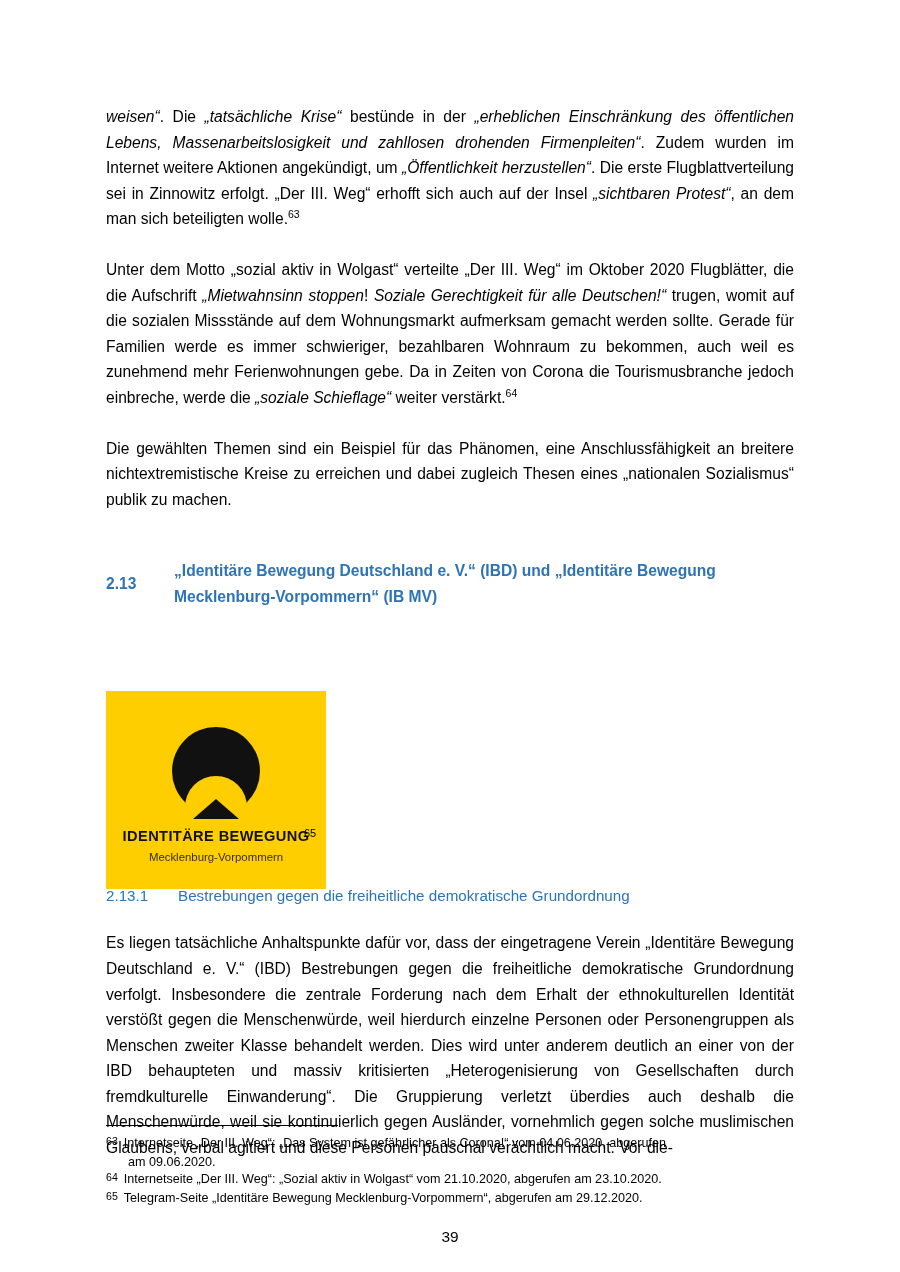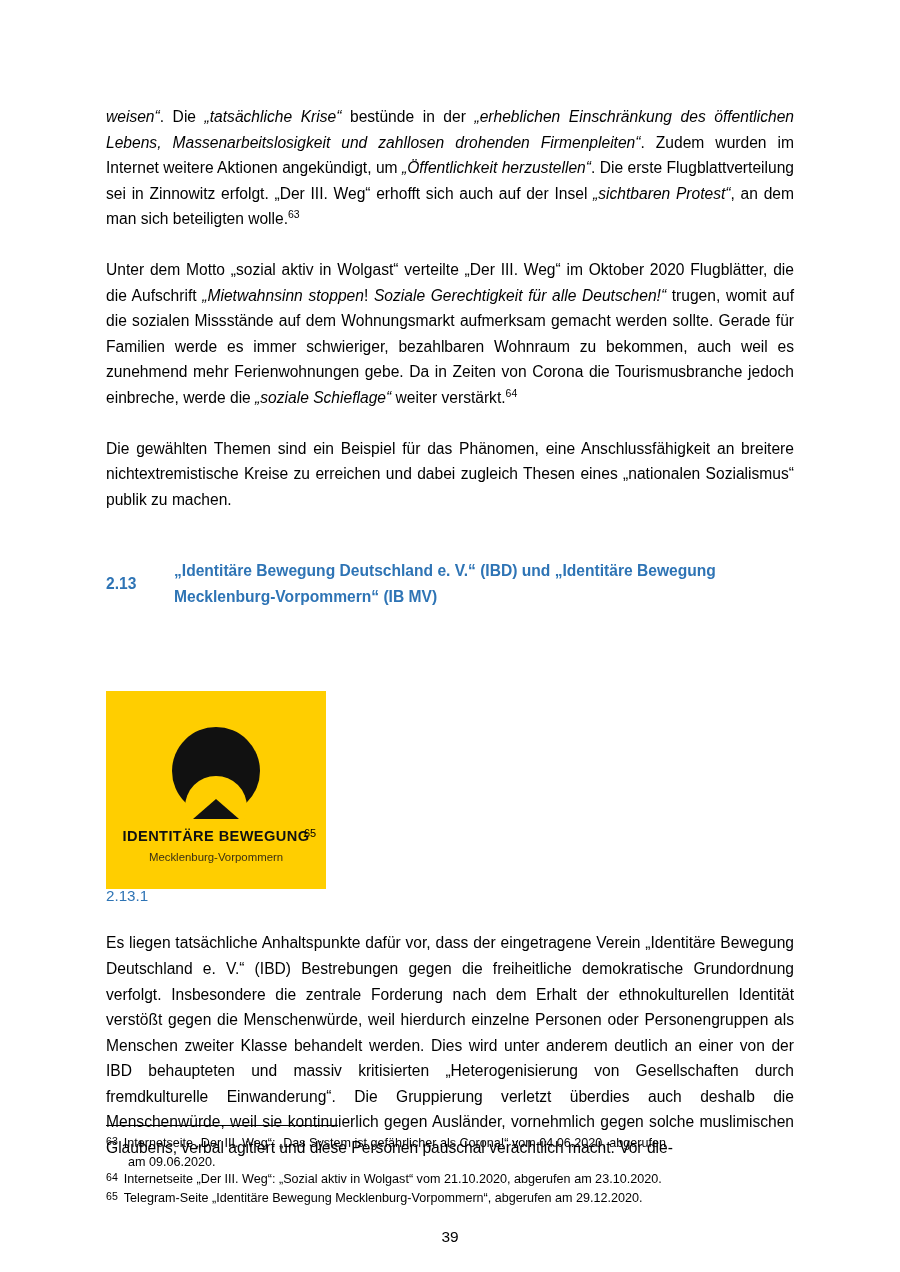--- a/index.html
+++ b/index.html
@@ -209,20 +209,21 @@
         <div class="logo-lambda"></div>
       </div>
       <div class="logo-title">IDENTITÄRE BEWEGUNG</div>
       <div class="logo-sub">Mecklenburg-Vorpommern</div>
     </div>
     <div class="logo-fn">65</div>
   </div>
 
   <div class="heading-sub">
     <span class="num">2.13.1</span>
+    <span class="txt">Bestrebungen gegen die freiheitliche demokratische Grundordnung</span>
   </div>
 
   <div class="small-gap"></div>
 
   <p class="body-text">Es liegen tatsächliche Anhaltspunkte dafür vor, dass der eingetragene Verein „Identitäre Bewegung Deutschland e. V.“ (IBD) Bestrebungen gegen die freiheitliche demokratische Grundordnung verfolgt. Insbesondere die zentrale Forderung nach dem Erhalt der ethnokulturellen Identität verstößt gegen die Menschenwürde, weil hierdurch einzelne Personen oder Personengruppen als Menschen zweiter Klasse behandelt werden. Dies wird unter anderem deutlich an einer von der IBD behaupteten und massiv kritisierten „Heterogenisierung von Gesellschaften durch fremdkulturelle Einwanderung“. Die Gruppierung verletzt überdies auch deshalb die Menschenwürde, weil sie kontinuierlich gegen Ausländer, vornehmlich gegen solche muslimischen Glaubens, verbal agitiert und diese Personen pauschal verächtlich macht. Vor die-</p>
 
   <div class="footnotes">
     <div class="fn-rule"></div>
 
     <div class="fn-item">

